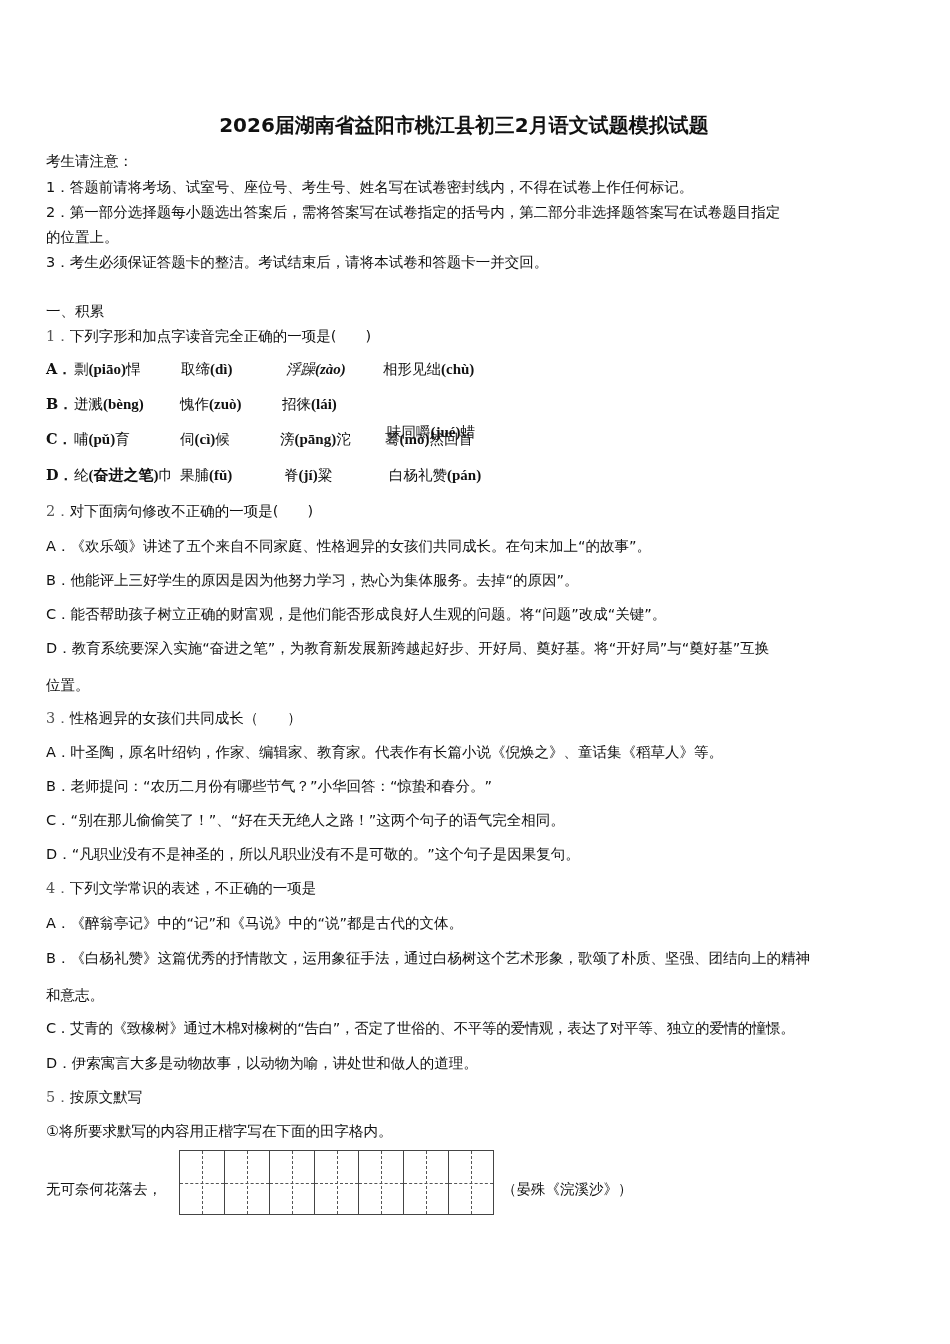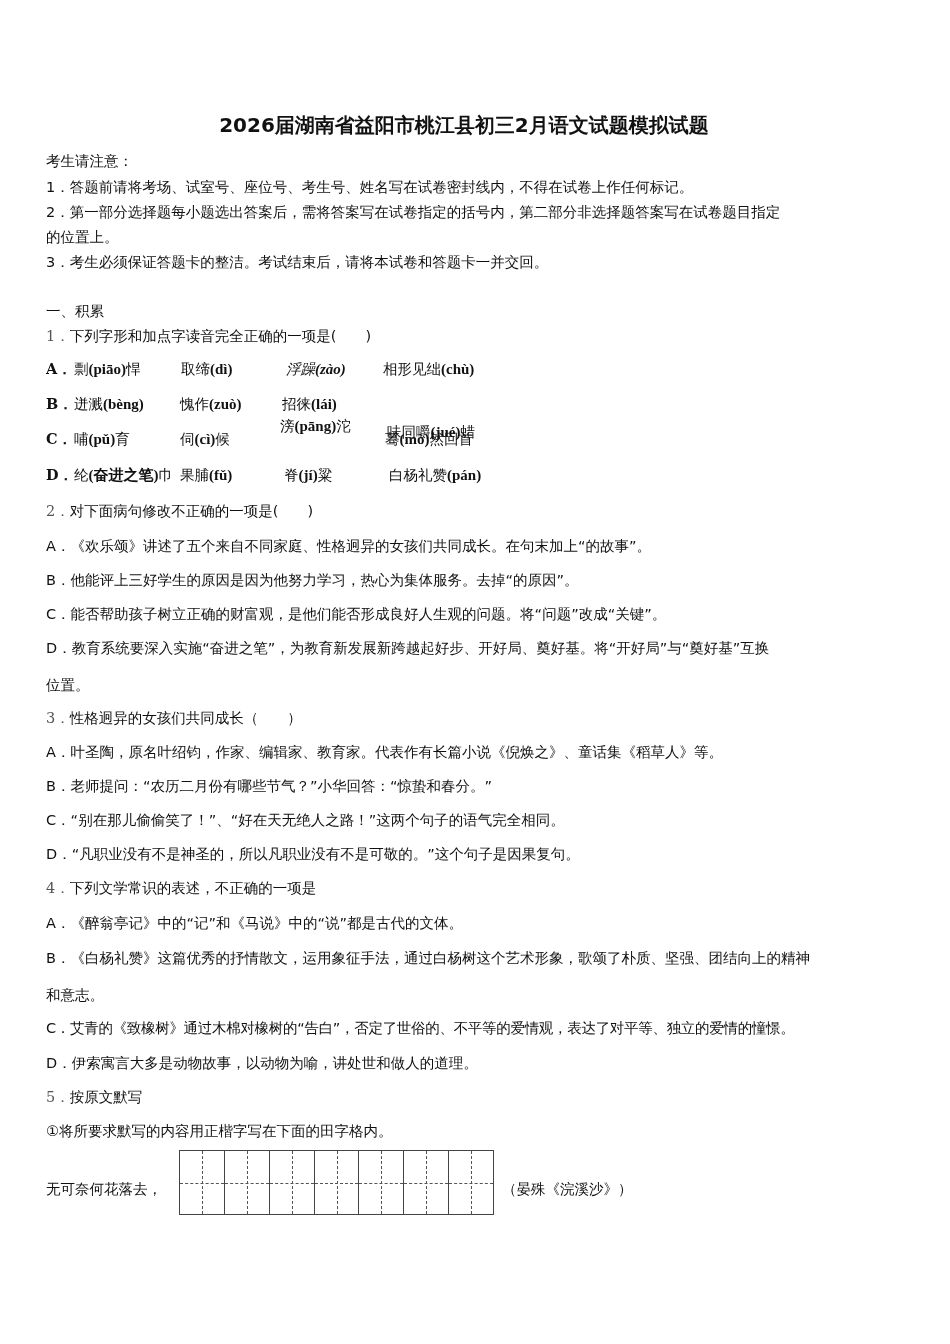--- a/index.html
+++ b/index.html
@@ -46,21 +46,21 @@
     <div class="cell" style="left: 286px; top: 360px; font-style: italic;"><span style="font-weight: normal;">浮躁</span><span class="py">(zào)</span><span style="font-weight: normal;"></span></div>
     <div class="cell" style="left: 383px; top: 360px;"><span style="font-weight: normal;">相形见绌</span><span class="py">(chù)</span><span style="font-weight: normal;"></span></div>
     <div class="cell" style="left: 46px; top: 395px;"><span class="optL">B．</span></div>
     <div class="cell" style="left: 74px; top: 395px;"><span style="font-weight: normal;">迸溅</span><span class="py">(bèng)</span><span style="font-weight: normal;"></span></div>
     <div class="cell" style="left: 180px; top: 395px;"><span style="font-weight: normal;">愧作</span><span class="py">(zuò)</span><span style="font-weight: normal;"></span></div>
     <div class="cell" style="left: 282px; top: 395px;"><span style="font-weight: normal; text-align: center;">招徕</span><span class="py">(lái)</span><span style="font-weight: normal;"></span></div>
     <div class="cell" style="left: 387px; top: 395px; margin-top: 28px;"><span style="font-weight: normal;">味同嚼</span><span class="py">(jué)</span><span style="font-weight: normal;">蜡</span></div>
     <div class="cell" style="left: 46px; top: 430px;"><span class="optL">C．</span></div>
     <div class="cell" style="left: 74px; top: 430px;"><span style="font-weight: normal;">哺</span><span class="py">(pǔ)</span><span style="font-weight: normal;">育</span></div>
     <div class="cell" style="left: 180px; top: 430px;"><span style="font-weight: normal;">伺</span><span class="py">(cì)</span><span style="font-weight: normal;">候</span></div>
-    <div class="cell" style="left: 280px; top: 417px;"><span style="font-weight: normal;">滂</span><span class="py">(pāng)</span><span style="font-weight: normal;">沱</span></div>
+    <div class="cell" style="left: 280px; top: 430px;"><span style="font-weight: normal;">滂</span><span class="py">(pāng)</span><span style="font-weight: normal;">沱</span></div>
     <div class="cell" style="left: 385px; top: 430px;"><span style="font-weight: normal;">蓦</span><span class="py">(mò)</span><span style="font-weight: normal;">然回首</span></div>
     <div class="cell" style="left: 46px; top: 466px;"><span class="optL">D．</span></div>
     <div class="cell" style="left: 74px; top: 466px;"><span style="font-weight: normal;">纶</span><span class="py">(奋进之笔)</span><span style="font-weight: normal;">巾</span></div>
     <div class="cell" style="left: 180px; top: 466px;"><span style="font-weight: normal;">果脯</span><span class="py">(fǔ)</span><span style="font-weight: normal;"></span></div>
     <div class="cell" style="left: 284px; top: 466px;"><span style="font-weight: normal;">脊</span><span class="py">(jí)</span><span style="font-weight: normal;">粱</span></div>
     <div class="cell" style="left: 389px; top: 466px;"><span style="font-weight: normal;">白杨礼赞</span><span class="py">(pán)</span><span style="font-weight: normal;"></span></div>
   </div>
 
 <div class="line q" style="top:501px">
   <span class="qnum">2．</span><span>对下面病句修改不正确的一项是(　　)</span>

